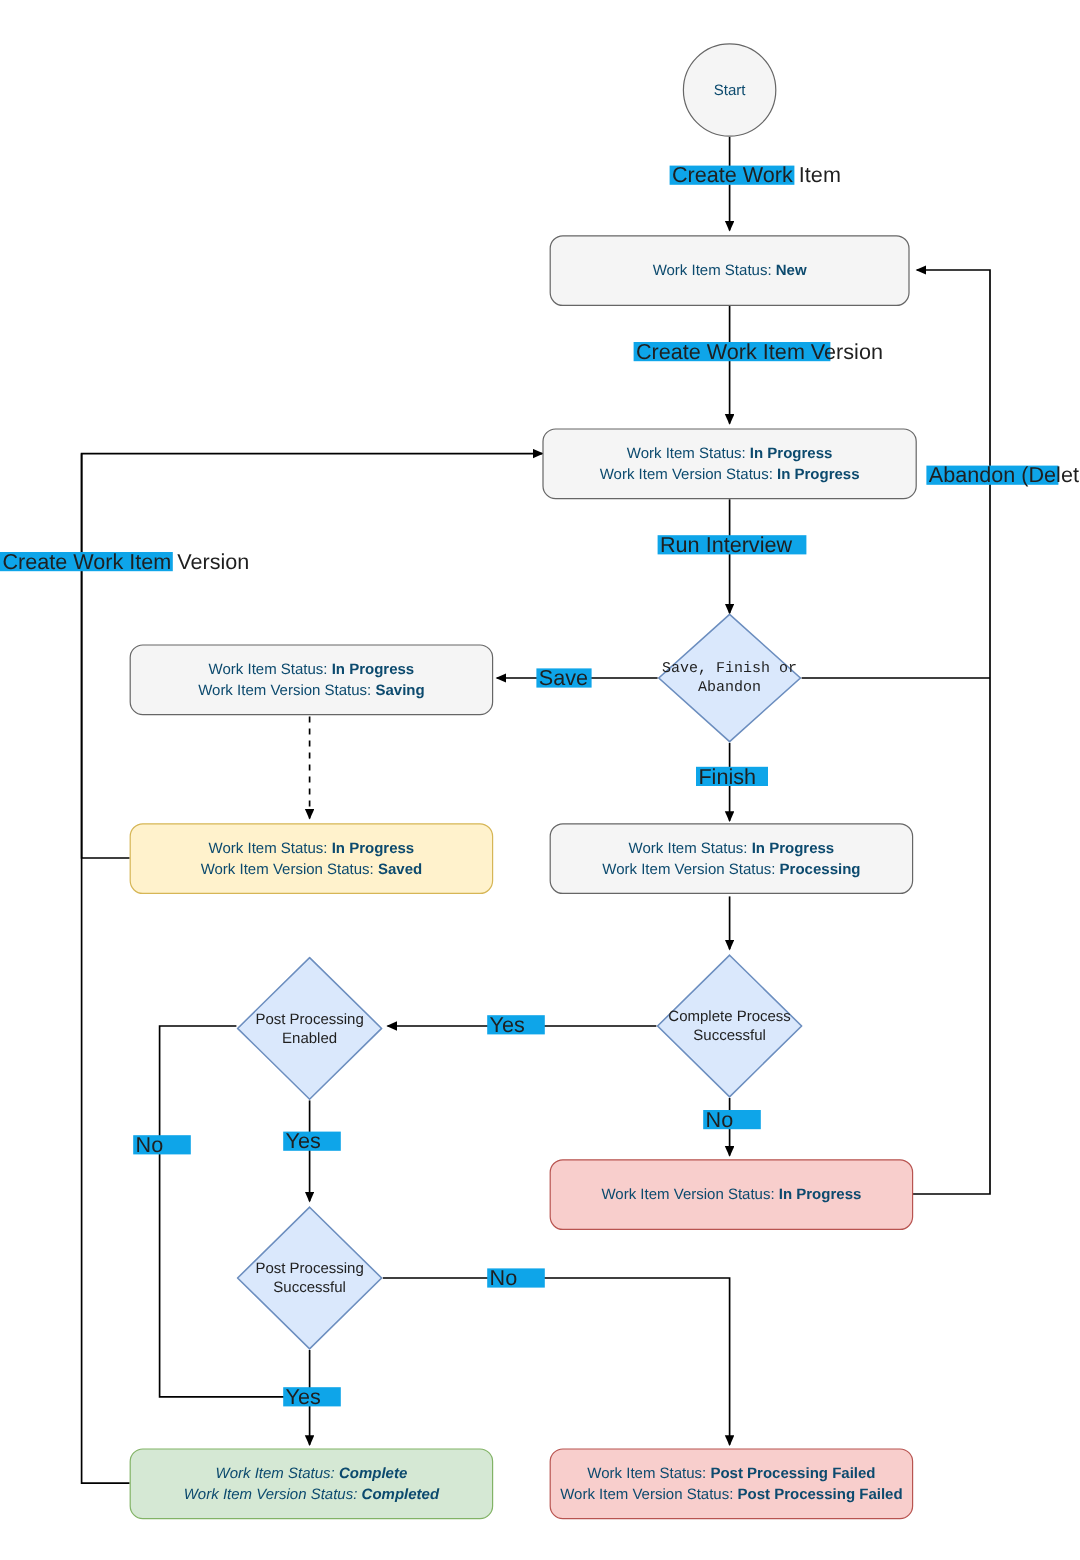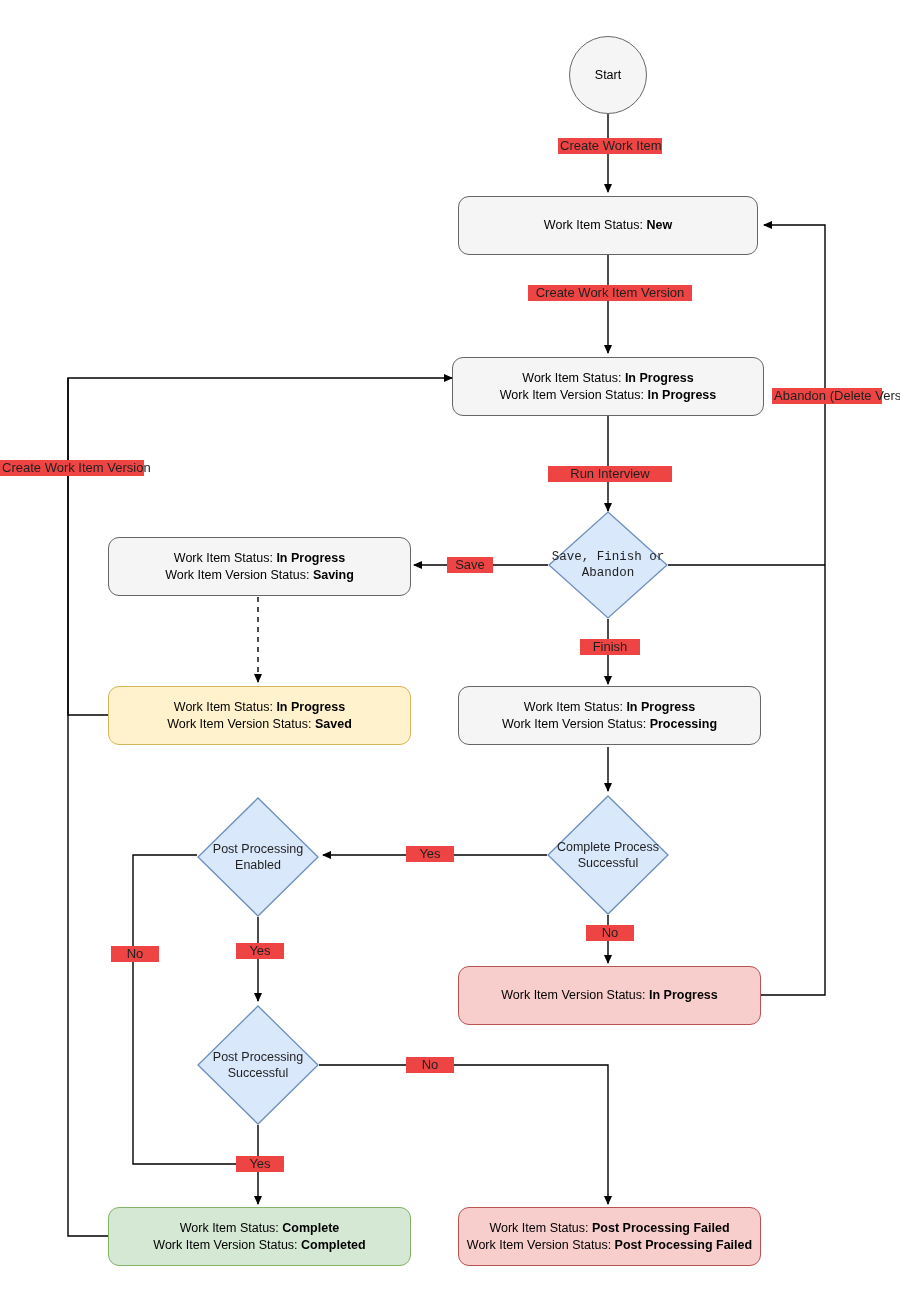--- a/index.html
+++ b/index.html
@@ -28,37 +28,37 @@
   }
   .node {
     position: absolute;
     box-sizing: border-box;
     display: flex;
     align-items: center;
     justify-content: center;
     text-align: center;
     font-size: 12.5px;
     line-height: 17px;
-    color: #000000;
+    color: #0c4a6e;
   }
   .node .lines {
     width: 100%;
     padding: 0 6px;
     box-sizing: border-box;
   }
   .node .ln { display: block; white-space: nowrap; }
   .node b { font-weight: bold; }
 
   .rrect {
     border-radius: 11px;
     border: 1.3px solid #666666;
     background: #f5f5f5;
   }
   .rrect.yellow { background: #fff2cc; border-color: #d6b656; }
-  .rrect.green  { background: #d5e8d4; border-color: #82b366; }
+  .rrect.green  { background: #d5e8d4; border-color: #82b366; font-style: italic; }
   .rrect.red    { background: #f8cecc; border-color: #b85450; }
 
   .circle {
     border-radius: 50%;
     border: 1.3px solid #666666;
     background: #f5f5f5;
   }
 
   .diamond-wrap { position: absolute; }
   .diamond-wrap svg { position: absolute; left: 0; top: 0; }
@@ -70,26 +70,26 @@
     align-items: center;
     justify-content: center;
     text-align: center;
     font-size: 12.5px;
     line-height: 16px;
     color: #1f1f1f;
   }
 
   .edge-label {
     position: absolute;
-    font-size: 13px;
+    font-size: 18px;
     line-height: 16px;
     color: #1f1f1f;
-    text-align: center;
+    text-align: left;
     white-space: nowrap;
-    background: #ef4444;
+    background: #0ea5e9;
     padding: 0 2px;
   }
   .edge-label.two { line-height: 16px; }
 </style>
 </head>
 <body>
 
 <div id="canvas">
 
   <svg id="edges" viewBox="0 0 900 1300" width="900" height="1300">
@@ -248,21 +248,21 @@
   <div class="edge-label two" style="left:558px; top:138px; width:100px;">
     <span class="ln">Create</span>
     <span class="ln">Work Item</span>
   </div>
 
   <div class="edge-label two" style="left:528px; top:285px; width:160px;">
     <span class="ln">Create</span>
     <span class="ln">Work Item Version</span>
   </div>
 
-  <div class="edge-label" style="left:548px; top:446px; width:120px;margin-top:20px;">
+  <div class="edge-label" style="left:548px; top:446px; width:120px;">
     <span>Run Interview</span>
   </div>
 
   <div class="edge-label two" style="left:772px; top:388px; width:106px;">
     <span class="ln">Abandon</span>
     <span class="ln">(Delete Version)</span>
   </div>
 
   <div class="edge-label" style="left:447px; top:557px; width:42px;">
     <span>Save</span>

